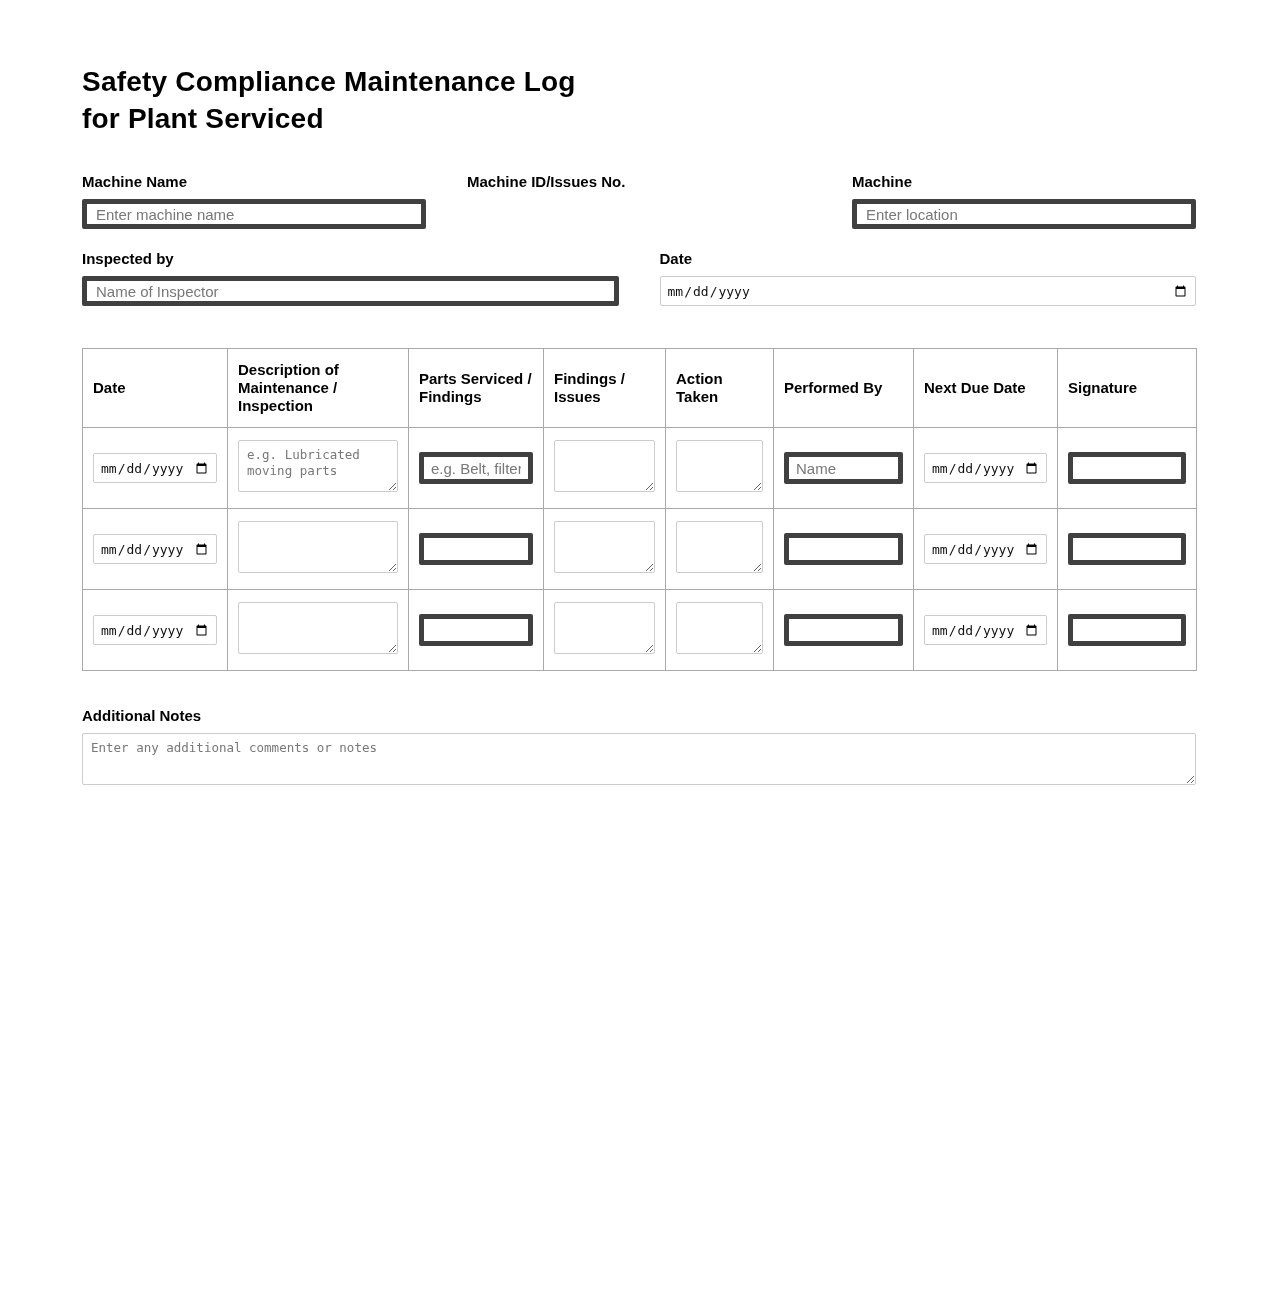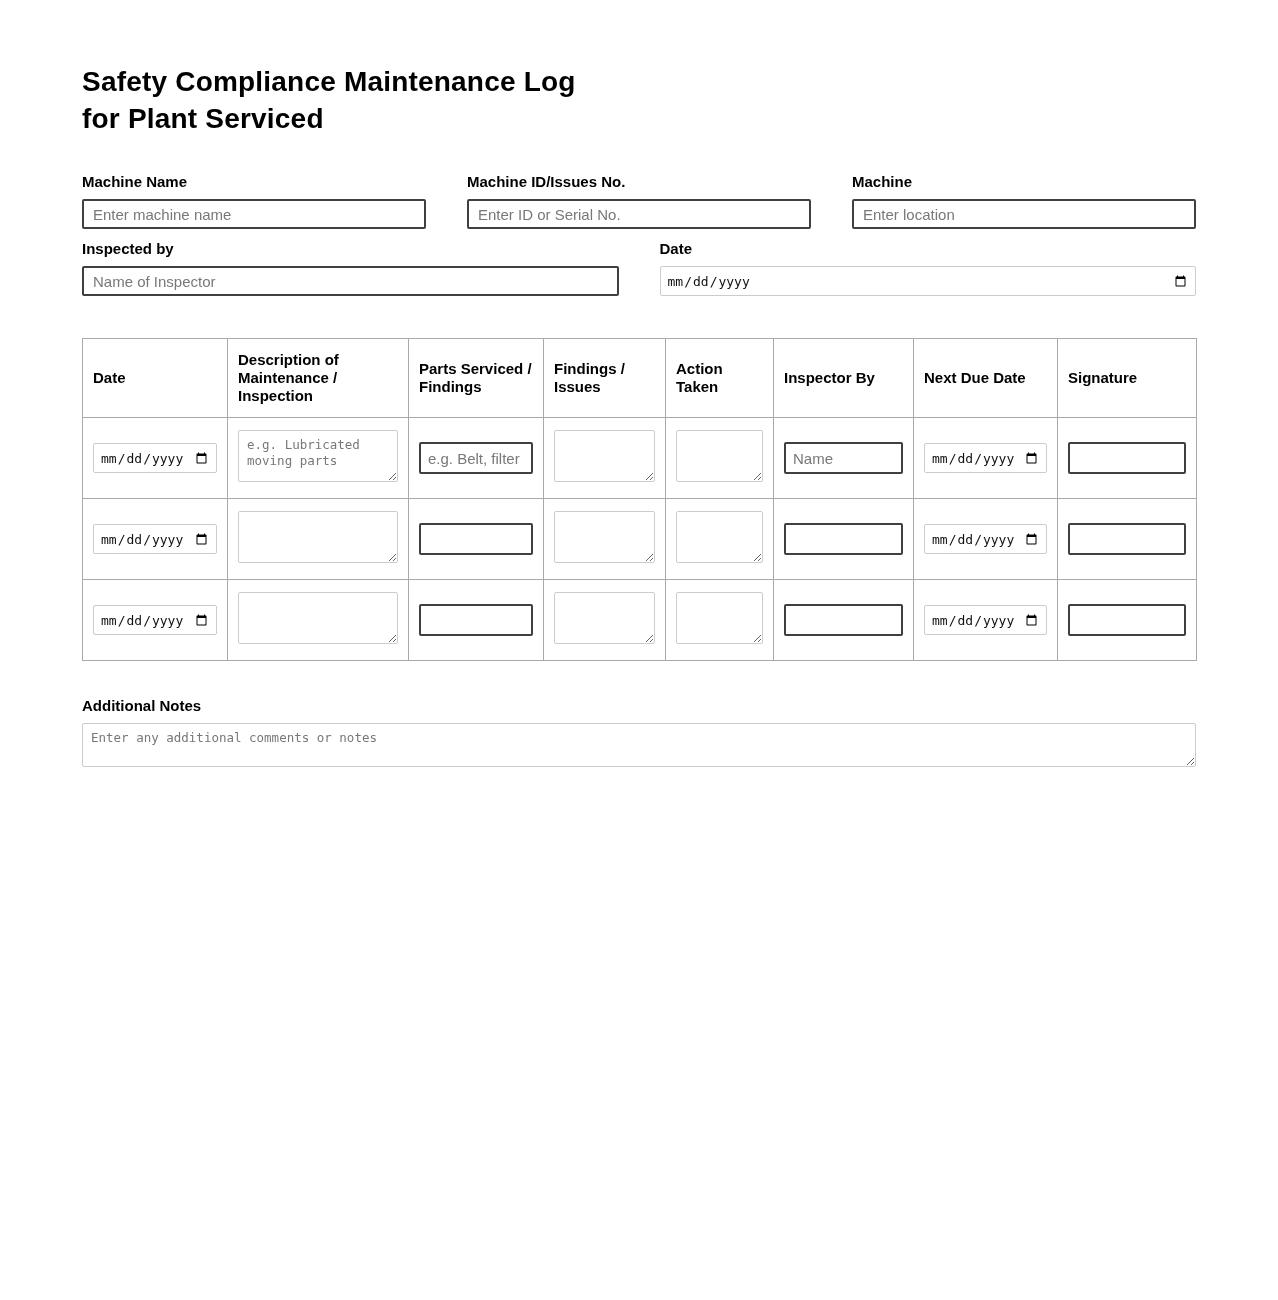--- a/index.html
+++ b/index.html
@@ -24,26 +24,26 @@
   }
   .field-label {
     display: block;
     font-size: 15px;
     font-weight: 700;
     margin-bottom: 8px;
     line-height: 18px;
   }
   .grid { display: grid; gap: 41px; }
   .grid-3 { grid-template-columns: 1fr 1fr 1fr; }
-  .grid-2 { grid-template-columns: 1fr 1fr; margin-top: 11px; }
+  .grid-2 { grid-template-columns: 1fr 1fr; margin-top: 21px; }
 
   input[type="text"] {
     width: 100%;
     height: 30px;
-    border: 2px solid #404040;
+    border: 5px solid #404040;
     border-radius: 2px;
     padding: 0 9px;
     font-family: "Liberation Sans", sans-serif;
     font-size: 15px;
     color: #333333;
     background: #ffffff;
     outline: none;
   }
   input::placeholder, textarea::placeholder { color: #787878; opacity: 1; }
 
@@ -96,39 +96,38 @@
   .log-table td {
     padding: 12px 10px;
     height: 80px;
   }
   .log-table input[type="text"] { height: 32px; padding: 0 7px; }
   .log-table textarea { resize: both; }
 
   .notes-section { margin-top: 36px; }
   .notes-section textarea {
     width: 100%;
-    height: 44px;
+    height: 52px;
     resize: both;
   }
 </style>
 </head>
 <body>
 
 <div class="page">
 
   <h1 class="title"><span>Safety Compliance Maintenance Log</span><br><span>for Plant Serviced</span></h1>
 
   <div class="grid grid-3">
     <div class="field">
       <label class="field-label">Machine Name</label>
       <input type="text" placeholder="Enter machine name" style="">
     </div>
     <div class="field">
       <label class="field-label">Machine ID/Issues No.</label>
-      <input type="text" placeholder="Enter ID or Serial No." style="">
     </div>
     <div class="field">
       <label class="field-label">Machine</label>
       <input type="text" placeholder="Enter location" style="">
     </div>
   </div>
 
   <div class="grid grid-2">
     <div class="field">
       <label class="field-label">Inspected by</label>
@@ -151,21 +150,21 @@
       <col style="width:144px">
       <col style="width:139px">
     </colgroup>
     <thead>
       <tr>
         <th>Date</th>
         <th>Description of Maintenance / Inspection</th>
         <th>Parts Serviced / Findings</th>
         <th>Findings / Issues</th>
         <th>Action Taken</th>
-        <th>Inspector By</th>
+        <th>Performed By</th>
         <th>Next Due Date</th>
         <th>Signature</th>
       </tr>
     </thead>
     <tbody>
       <tr>
         <td><input type="date" style=""></td>
         <td><textarea placeholder="e.g. Lubricated moving parts" style=""></textarea></td>
         <td><input type="text" placeholder="e.g. Belt, filter" style=""></td>
         <td><textarea style=""></textarea></td>

